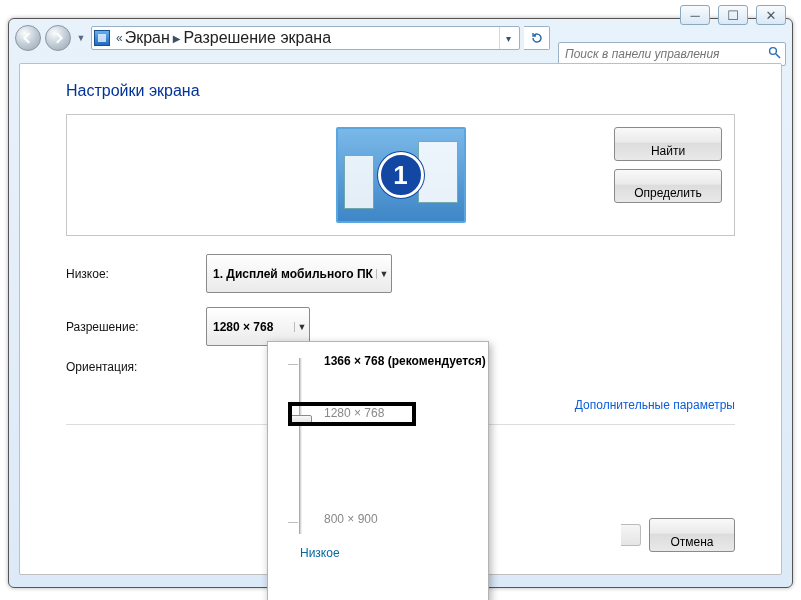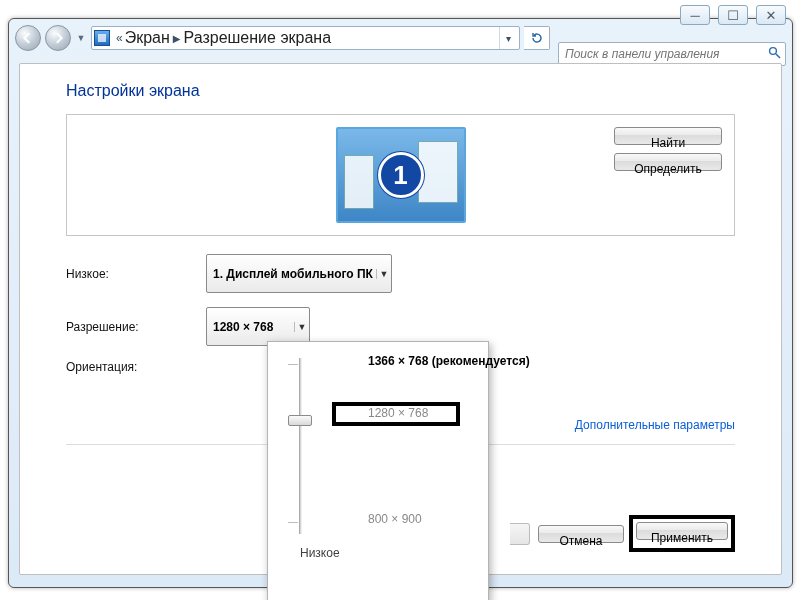--- a/index.html
+++ b/index.html
@@ -202,21 +202,21 @@
     display:flex; flex-direction:column; gap:8px;
   }
   .win-btn {
     min-width:108px;
     height:16px;
     background:linear-gradient(#f9f9f9 0%, #eaeaea 45%, #dcdcdc 46%, #e9e9e9 100%);
     border:1px solid #8a8a8a;
     border-radius:3px;
     font-size:12px;
     font-family:inherit;
-    padding:8px 12px;
+    padding:16px 12px;
     cursor:pointer;
   }
   .form-row {
     display:flex;
     align-items:center;
     margin-bottom:14px;
   }
   .form-label {
     width:140px;
     color:#111;
@@ -237,21 +237,21 @@
   .combo .drop {
     margin-left:auto;
     width:15px;
     text-align:center;
     border-left:1px solid #bbb;
     font-size:9px;
     color:#333;
   }
   .adv-link {
     text-align:right;
-    margin-top:44px;
+    margin-top:24px;
   }
   .link {
     color:#0b5ed7;
     cursor:pointer;
   }
   .hr {
     border-top:1px solid #ddd;
     margin:12px 0 8px 0;
   }
   .help-links div {
@@ -288,21 +288,21 @@
     height:262px;
     background:#fff;
     border:1px solid #b3b3b3;
     box-shadow:2px 3px 8px rgba(0,0,0,0.3);
     padding:10px 12px 8px 18px;
   }
   .slider-popup .lbl-top {
     color:#9a9a9a; font-size:12px; margin-left:14px; margin-bottom:6px;
   }
   .slider-popup .lbl-bottom {
-    color:#404040; font-size:12px; margin-left:14px; margin-top:4px;
+    color:#0369a1; font-size:12px; margin-left:14px; margin-top:4px;
   }
   .slider-row {
     display:flex;
     gap:10px;
     height:190px;
     position:relative;
   }
   .slider-track {
     width:28px;
     height:176px;
@@ -324,21 +324,20 @@
     left:2px;
     top:57px;
     width:24px; height:11px;
     background:linear-gradient(#fafafa,#d9d9d9);
     border:1px solid #8a8a8a;
     border-radius:2px;
   }
   .slider-labels {
     position:relative;
     flex:1;
-    margin-left:44px;
   }
   .slider-labels .opt {
     position:absolute;
     font-size:12px;
     white-space:nowrap;
   }
   .opt.rec { top:2px; font-weight:bold; color:#000; }
   .opt.sel {
     top:54px; color:#888;
   }
@@ -447,23 +446,20 @@
       <div class="adv-link">
         <span class="link">Дополнительные параметры</span>
       </div>
 
       <div class="hr"></div>
 
 
       <div class="dialog-buttons">
         <div class="ok-stub"></div>
         <button class="win-btn" style="min-width:86px;">Отмена</button>
-        <span class="apply-highlight">
-          <button class="win-btn" style="min-width:92px;">Применить</button>
-        </span>
       </div>
 
     </div>
 
     <div class="slider-popup">
       <div class="slider-row">
         <div class="slider-track">
           <div class="track-line"></div>
           <div class="tick t1"></div>
           <div class="tick t2"></div>

